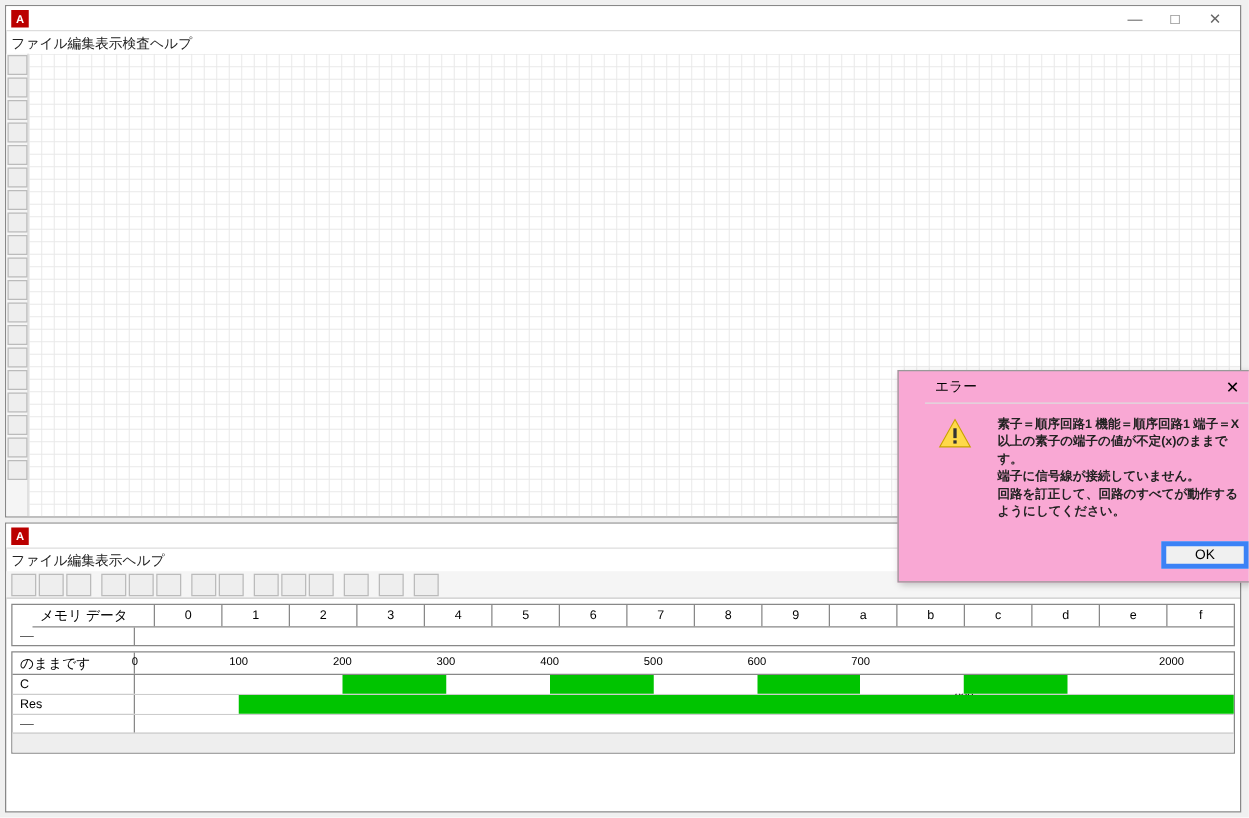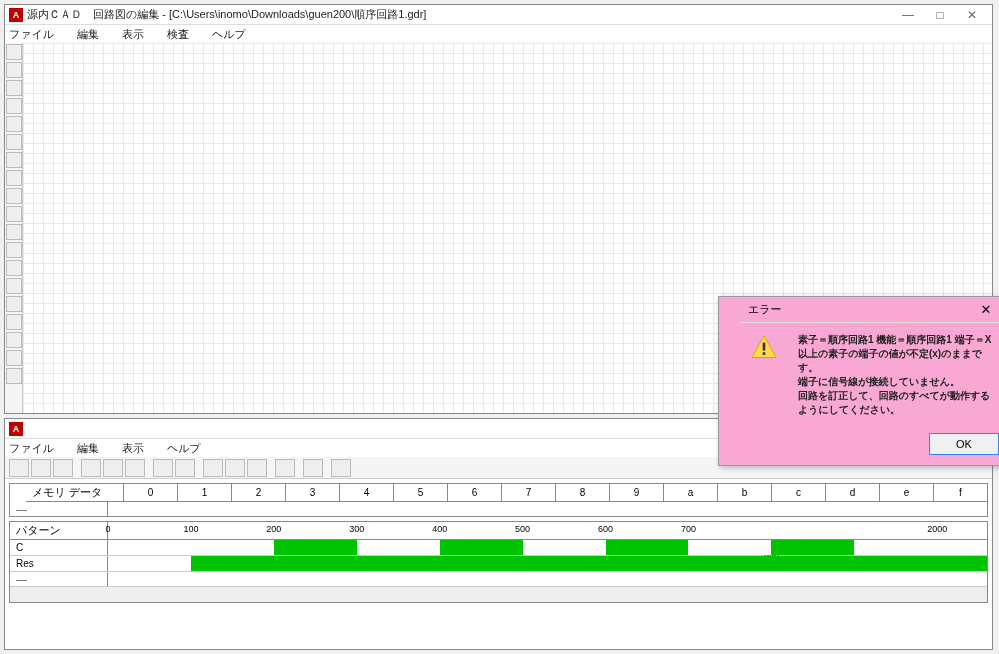--- a/index.html
+++ b/index.html
@@ -6,21 +6,21 @@
 body { font-family: "MS UI Gothic","Meiryo",sans-serif; font-size: 11px; background: #f0f0f0; width: 999px; height: 654px; overflow: hidden; position: relative; }
 
 .pane { position: absolute; background: #fff; border: 1px solid #888; }
 
 
 .pane-circuit { left: 4px; top: 4px; width: 989px; height: 410px; }
 .titlebar { height: 20px; background: #fff; display: flex; align-items: center; padding: 0 4px; font-size: 11px; color: #222; border-bottom: 1px solid #ddd; }
 .titlebar .appicon { width: 14px; height: 14px; background: #b00; margin-right: 4px; display: flex; align-items: center; justify-content: center; color: #fff; font-size: 9px; font-weight: bold; }
 .titlebar .spacer { flex: 1; }
 .winbtn { width: 32px; height: 18px; display: flex; align-items: center; justify-content: center; color: #666; font-size: 12px; }
-.menubar { height: 18px; display: flex; align-items: center; padding: 0 4px; font-size: 11px; color: #222; gap: 23px; }
+.menubar { height: 18px; display: flex; align-items: center; padding: 0 4px; font-size: 11px; color: #222; gap: 0; }
 .menubar span { cursor: default; }
 
 .circuit-body { position: absolute; left: 0; top: 38px; right: 0; bottom: 0; display: flex; }
 .toolcol { width: 18px; background: #f5f5f5; border-right: 1px solid #ccc; display: flex; flex-direction: column; }
 .tbtn { width: 16px; height: 16px; margin: 1px; background: #eee; border: 1px solid #bbb; font-size: 9px; display: flex; align-items: center; justify-content: center; cursor: pointer; }
 .canvas { flex: 1; position: relative; background: #fff; overflow: hidden; }
 .grid { position: absolute; inset: 0;
   background-image: linear-gradient(to right,#e8e8e8 1px,transparent 1px),linear-gradient(to bottom,#e8e8e8 1px,transparent 1px);
   background-size: 10px 10px; }
 .svgwrap { position: absolute; inset: 0; }
@@ -54,29 +54,28 @@
 
 .dialog { position: absolute; left: 718px; top: 296px; width: 292px; background: #f9a8d4; border: 1px solid #999; box-shadow: 2px 2px 6px rgba(0,0,0,.25); padding-left: 21px; }
 .dlg-title { height: 26px; display: flex; align-items: center; padding: 0 8px; font-size: 11px; border-bottom: 1px solid #ddd; }
 .dlg-title .spacer { flex: 1; }
 .dlg-close { width: 30px; height: 22px; display: flex; align-items: center; justify-content: center; font-size: 13px; }
 .dlg-body { display: flex; padding: 10px; gap: 20px; font-weight: bold; }
 .dlg-icon { width: 28px; height: 28px; }
 .dlg-icon svg { width: 28px; height: 28px; }
 .dlg-text { font-size: 10px; line-height: 1.4; color: #222; white-space: pre-line; }
 .dlg-footer { display: flex; justify-content: flex-end; padding: 6px 10px 10px; }
-.dlg-btn { min-width: 70px; height: 22px; border: 1px solid #3b82f6; background: #f0f0f0; font-size: 11px; display: flex; align-items: center; justify-content: center; cursor: pointer; }
+.dlg-btn { min-width: 70px; height: 22px; border: 4px solid #3b82f6; background: #f0f0f0; font-size: 11px; display: flex; align-items: center; justify-content: center; cursor: pointer; }
 </style>
 </head>
 <body>
 
 <div class="pane pane-circuit">
   <div class="titlebar">
     <div class="appicon">A</div>
-    <span>源内ＣＡＤ　回路図の編集 - [C:\Users\inomo\Downloads\guen200\順序回路1.gdr]</span>
     <div class="spacer"></div>
     <div class="winbtn">—</div>
     <div class="winbtn">□</div>
     <div class="winbtn">✕</div>
   </div>
   <div class="menubar">
     <span>ファイル</span>
     <span>編集</span>
     <span>表示</span>
     <span>検査</span>
@@ -204,21 +203,21 @@
         </div>
     </div>
     <div class="ruler-sub">
       <div class="ruler-sub-lbl">—</div>
       <div style="flex:1"></div>
     </div>
   </div>
 
   <div class="wave-block">
     <div class="wave-header">
-      <div class="wave-hlabel">パターン</div>
+      <div class="wave-hlabel">のままです</div>
       <div class="wave-ticks" id="waveticks">
           <span class="tick" style="left: 0%;">0</span>
           <span class="tick" style="left: 9.43396%;">100</span>
           <span class="tick" style="left: 18.8679%;">200</span>
           <span class="tick" style="left: 28.3019%;">300</span>
           <span class="tick" style="left: 37.7358%;">400</span>
           <span class="tick" style="left: 47.1698%;">500</span>
           <span class="tick" style="left: 56.6038%;">600</span>
           <span class="tick" style="left: 66.0377%;">700</span>
           <span class="tick" style="left: 75.4717%; margin-top: 28px;">800</span>

